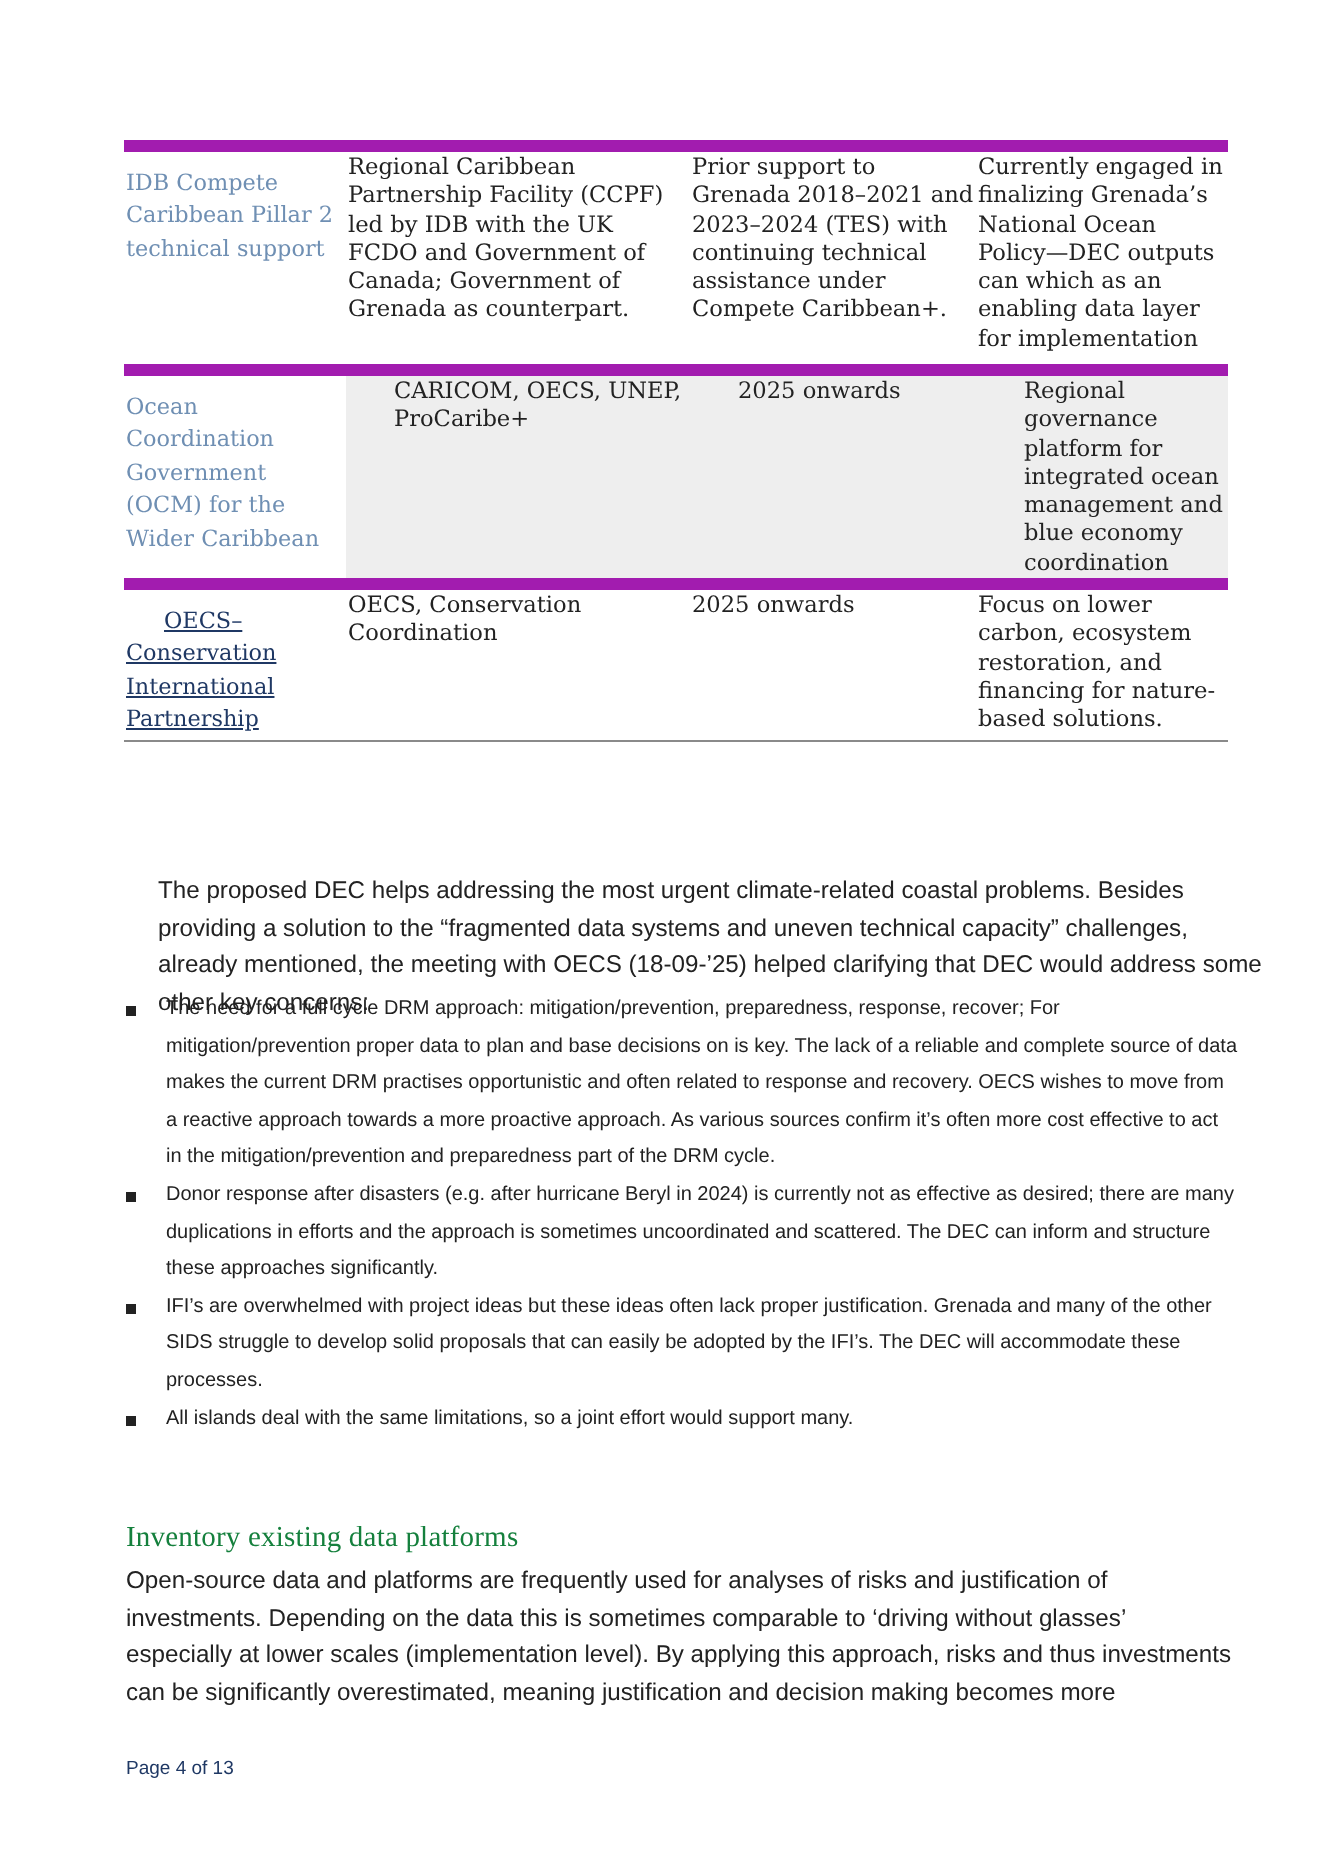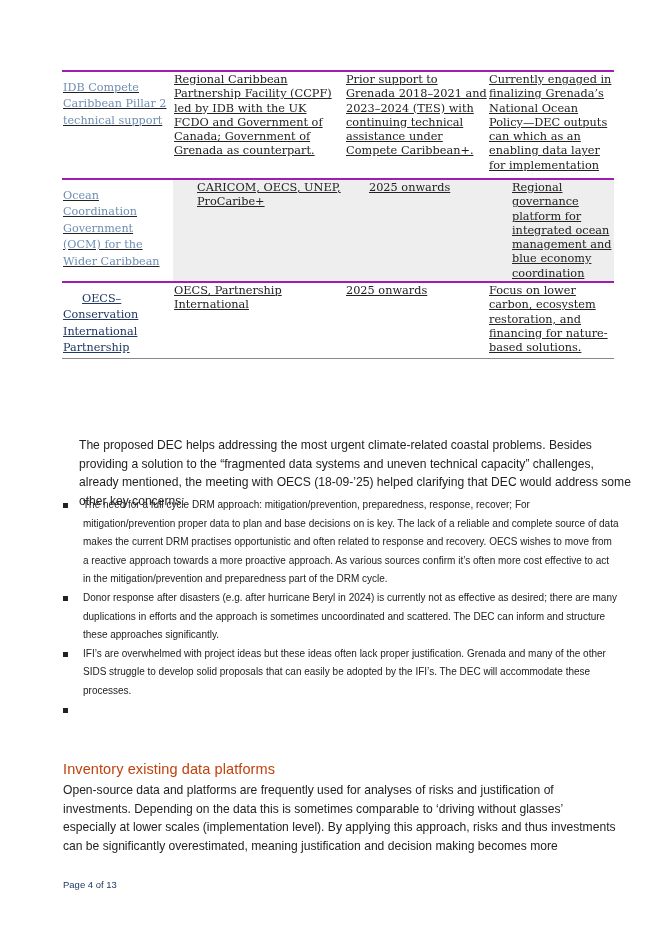--- a/index.html
+++ b/index.html
@@ -6,21 +6,21 @@
   body { width: 662px; height: 936px; position: relative; overflow: hidden; }
   .page { position: absolute; left: 0; top: 0; width: 662px; height: 936px; background: #fff; }
 
   table.initiatives {
     position: absolute; left: 62px; top: 70px; width: 552px;
     border-collapse: collapse; table-layout: fixed;
     font-family: "DejaVu Serif", "Liberation Serif", serif;
     font-size: 11.3px; line-height: 14.3px; color: #222;
   }
   table.initiatives td { vertical-align: top; padding: 1px 1px 0 1px; }
-  table.initiatives tr { border-top: 2px solid #a21caf; text-decoration: underline; }
+  table.initiatives tr { border-top: 6px solid #a21caf; }
   table.initiatives tr.last { border-bottom: 1px solid #8a8a8a; }
   td.c1 { width: 109px; color: #6f8fb3; font-size: 11.2px; line-height: 16.4px; padding-top: 8px !important; }
   td.c2 { width: 170px; }
   td.c3 { width: 141px; }
   td.c4 { width: 124px; }
   tr.shaded td.sh { background: #eeeeee; padding-left: 24px; }
   tr.r1 td { height: 98px; }
   tr.r2 td { height: 84px; }
   tr.r3 td { height: 67px; }
   td.link-cell { color: #1f3864; }
@@ -36,22 +36,22 @@
     list-style: none;
     font-family: "Liberation Sans", "DejaVu Sans", sans-serif;
     font-size: 10px; line-height: 18.6px; color: #222;
   }
   ul.concerns li { position: relative; padding-left: 20px; margin: 0; }
   ul.concerns li .bullet {
     position: absolute; left: 0px; top: 7px; width: 5px; height: 5px; background: #222;
   }
   h2.section {
     position: absolute; left: 63px; top: 761px; margin: 0;
-    font-family: Liberation Sans, sans-serif;
-    font-size: 14.5px; font-weight: normal; color: #c2410c; letter-spacing: 0.1px;
+    font-family: Liberation Serif, serif;
+    font-size: 14.5px; font-weight: normal; color: #15803d; letter-spacing: 0.1px;
   }
   .footer {
     position: absolute; left: 63px; top: 879px;
     font-family: "Liberation Sans", "DejaVu Sans", sans-serif;
     font-size: 9.5px; color: #1f3864;
   }
 </style>
 </head>
 <body>
 
@@ -68,21 +68,21 @@
       <tr class="r2 shaded">
         <td class="c1">Ocean Coordination Government (OCM) for the Wider Caribbean</td>
         <td class="c2 sh">CARICOM, OECS, UNEP, ProCaribe+</td>
         <td class="c3 sh">2025 onwards</td>
         <td class="c4 sh">Regional governance platform for integrated ocean management and blue economy coordination</td>
       </tr>
       <tr class="r3 last">
         <td class="c1 link-cell">
           <span>OECS–Conservation International Partnership</span>
         </td>
-        <td class="c2">OECS, Partnership International</td>
+        <td class="c2">OECS, Conservation Coordination</td>
         <td class="c3">2025 onwards</td>
         <td class="c4">Focus on lower carbon, ecosystem restoration, and financing for nature-based solutions.</td>
       </tr>
     </tbody>
   </table>
 
 
   <p class="body-text" style="top:420px; margin:16px;">The proposed DEC helps addressing the most urgent climate-related coastal problems. Besides providing a solution to the “fragmented data systems and uneven technical capacity” challenges, already mentioned, the meeting with OECS (18-09-’25) helped clarifying that DEC would address some other key concerns:</p>
 
   <ul class="concerns">
@@ -93,20 +93,21 @@
     <li>
       <span class="bullet"></span>
       <span>Donor response after disasters (e.g. after hurricane Beryl in 2024) is currently not as effective as desired; there are many duplications in efforts and the approach is sometimes uncoordinated and scattered. The DEC can inform and structure these approaches significantly.</span>
     </li>
     <li>
       <span class="bullet"></span>
       <span>IFI’s are overwhelmed with project ideas but these ideas often lack proper justification. Grenada and many of the other SIDS struggle to develop solid proposals that can easily be adopted by the IFI’s. The DEC will accommodate these processes.</span>
     </li>
     <li>
       <span class="bullet"></span>
+      <span>All islands deal with the same limitations, so a joint effort would support many.</span>
     </li>
   </ul>
 
   <h2 class="section">Inventory existing data platforms</h2>
 
   <p class="body-text" style="top:781px; margin:0;">Open-source data and platforms are frequently used for analyses of risks and justification of investments. Depending on the data this is sometimes comparable to ‘driving without glasses’ especially at lower scales (implementation level). By applying this approach, risks and thus investments can be significantly overestimated, meaning justification and decision making becomes more</p>
 
   <div class="footer">Page 4 of 13</div>
 
 </div>

